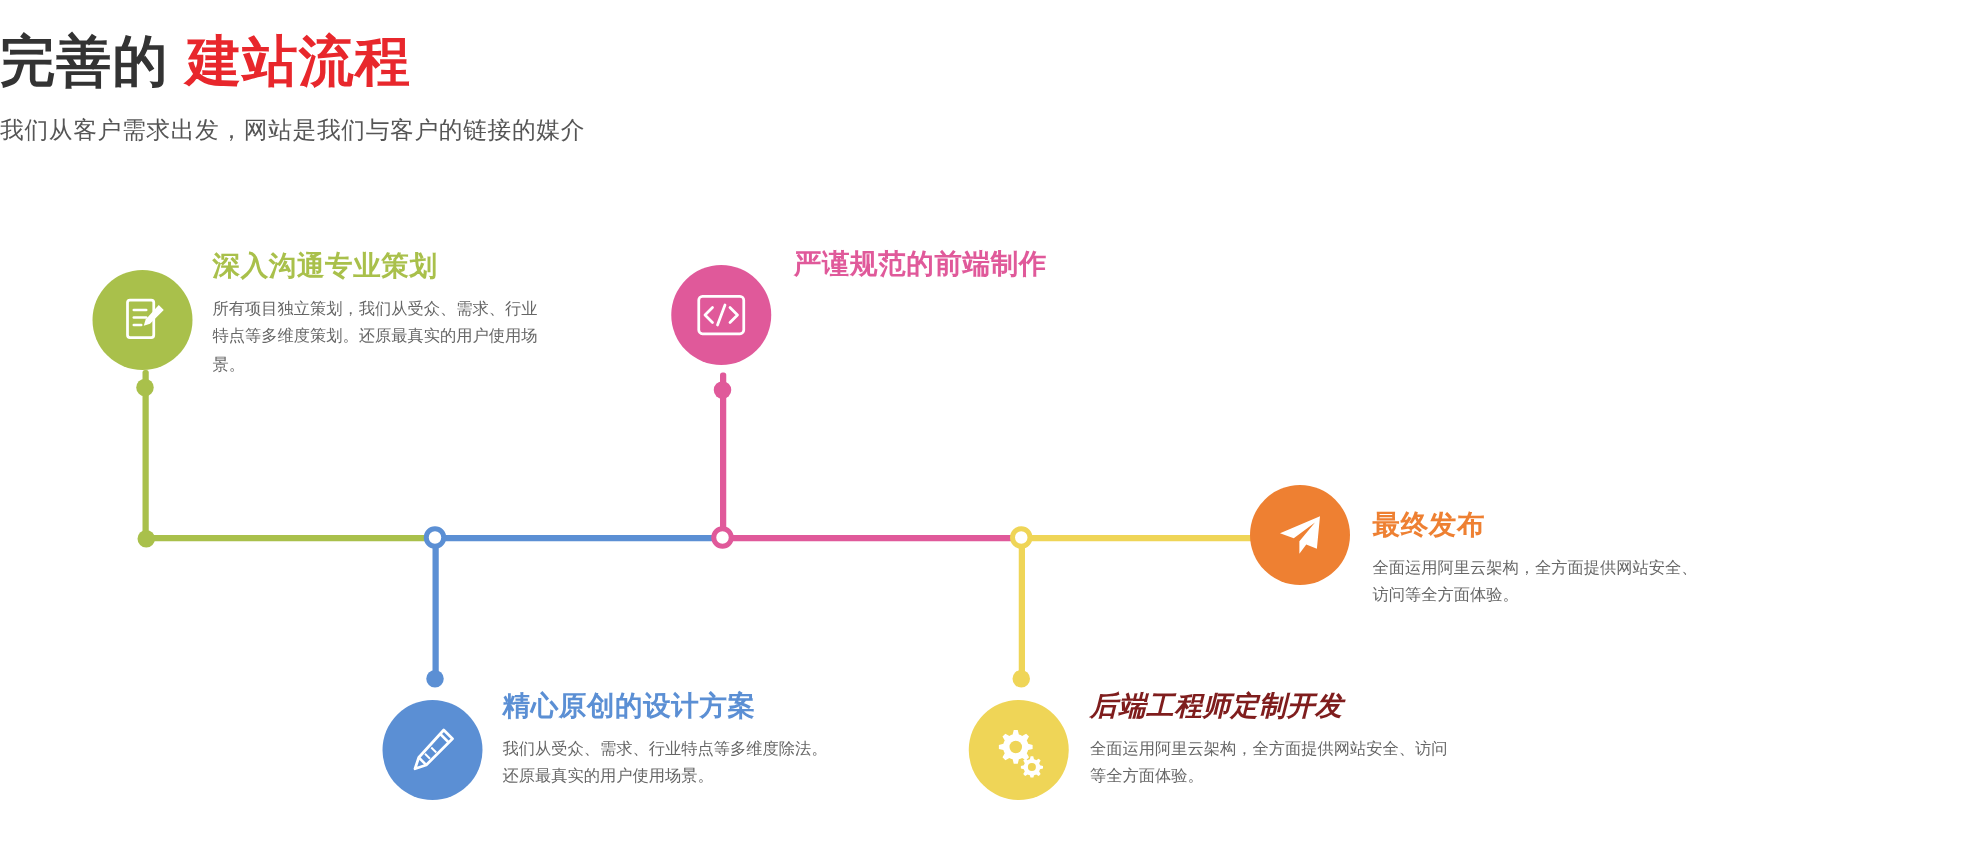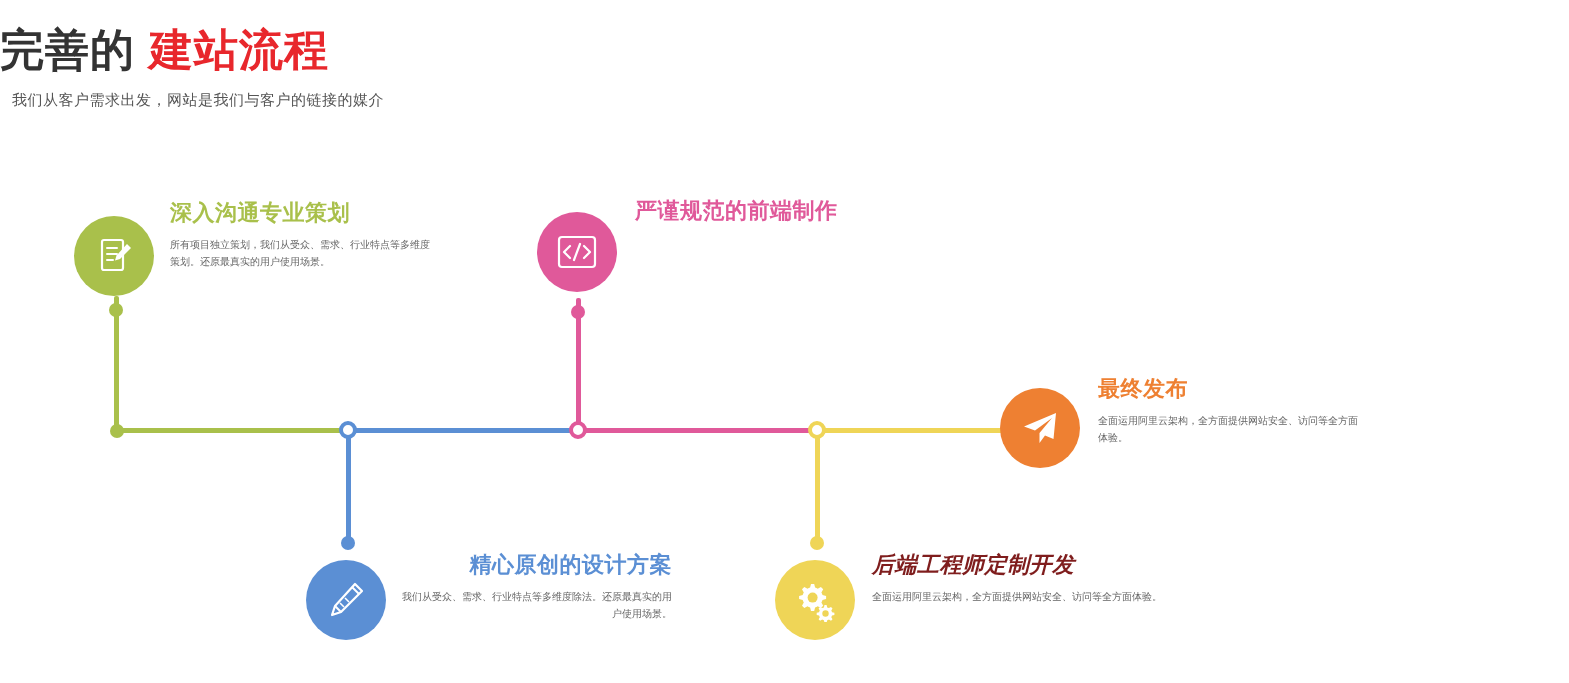--- a/index.html
+++ b/index.html
@@ -29,25 +29,24 @@
     color: #333333;
     letter-spacing: 1px;
     margin: 0;
   }
   .title .accent {
     color: #e8272c;
     margin-left: 14px;
   }
   .subtitle {
     margin: 14px 0 0 0;
-    font-size: 15px;
+    font-size: 19px;
     color: #555555;
     font-weight: normal;
     letter-spacing: 0.5px;
-    padding-left: 12px;
   }
 
   
   .diagram {
     position: absolute;
     left: 0;
     top: 0;
     width: 1569px;
     height: 683px;
     pointer-events: none;
@@ -103,21 +102,21 @@
     width: 260px;
   }
   .step-title {
     font-size: 22px;
     font-weight: bold;
     margin: 0 0 10px 0;
     letter-spacing: 0.5px;
     line-height: 1.2;
   }
   .step-desc {
-    font-size: 10px;
+    font-size: 13px;
     line-height: 1.7;
     color: #666666;
     margin: 0;
   }
 </style>
 </head>
 <body>
 
 <div class="header">
   <h1 class="title">
@@ -168,21 +167,21 @@
     <span>
       <svg width="44" height="44" viewBox="0 0 44 44" fill="none">
         <path d="M31 6 L38 13 L17 34 L8 37 L11 28 Z" stroke="#ffffff" stroke-width="2.2" fill="none" stroke-linejoin="round"></path>
         <line x1="28" y1="9" x2="35" y2="16" stroke="#ffffff" stroke-width="2"></line>
         <line x1="11" y1="28" x2="17" y2="34" stroke="#ffffff" stroke-width="2"></line>
         <line x1="16" y1="25" x2="20" y2="29" stroke="#ffffff" stroke-width="1.6"></line>
         <line x1="21" y1="20" x2="25" y2="24" stroke="#ffffff" stroke-width="1.6"></line>
       </svg>
     </span>
   </div>
-  <div class="step-text" style="left:402px; top:552px; width:270px;text-align:right;">
+  <div class="step-text" style="left:402px; top:552px; width:270px;">
     <p class="step-title" style="color:#5b8fd4;">精心原创的设计方案</p>
     <p class="step-desc">我们从受众、需求、行业特点等多维度除法。还原最真实的用户使用场景。</p>
   </div>
 
   <div class="circle" style="left:537px; top:212px; background:#e0599a;">
     <span>
       <svg width="44" height="40" viewBox="0 0 44 40" fill="none">
         <rect x="4" y="5" width="36" height="30" rx="3" stroke="#ffffff" stroke-width="2.2" fill="none"></rect>
         <polyline points="15,14 9,20 15,26" stroke="#ffffff" stroke-width="2.2" fill="none" stroke-linecap="round" stroke-linejoin="round"></polyline>
         <polyline points="29,14 35,20 29,26" stroke="#ffffff" stroke-width="2.2" fill="none" stroke-linecap="round" stroke-linejoin="round"></polyline>
@@ -213,18 +212,18 @@
     <p class="step-desc">全面运用阿里云架构，全方面提供网站安全、访问等全方面体验。</p>
   </div>
 
   <div class="circle" style="left:1000px; top:388px; background:#ee8032;">
     <span>
       <svg width="42" height="42" viewBox="0 0 42 42" fill="none">
         <path d="M37 6 L5 19.5 L16 23.5 L33 11 L20.5 26 L20.5 36 L26 28.5 L34.5 32 Z" fill="#ffffff"></path>
       </svg>
     </span>
   </div>
-  <div class="step-text" style="left:1098px; top:376px; width:260px;">
+  <div class="step-text" style="left:1098px; top:407px; width:260px;">
     <p class="step-title" style="color:#ee8032;">最终发布</p>
     <p class="step-desc">全面运用阿里云架构，全方面提供网站安全、访问等全方面体验。</p>
   </div>
 
 </div>
 
 </body></html>

